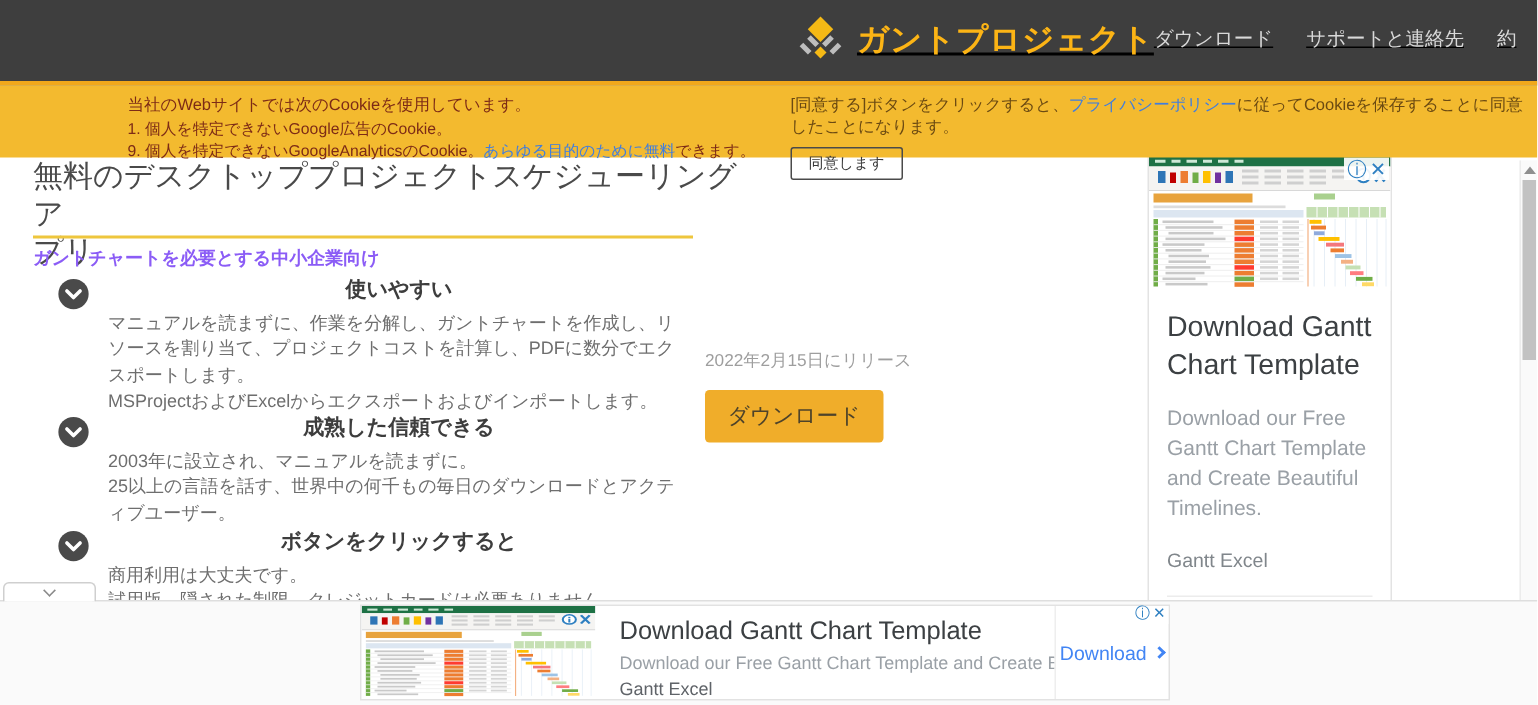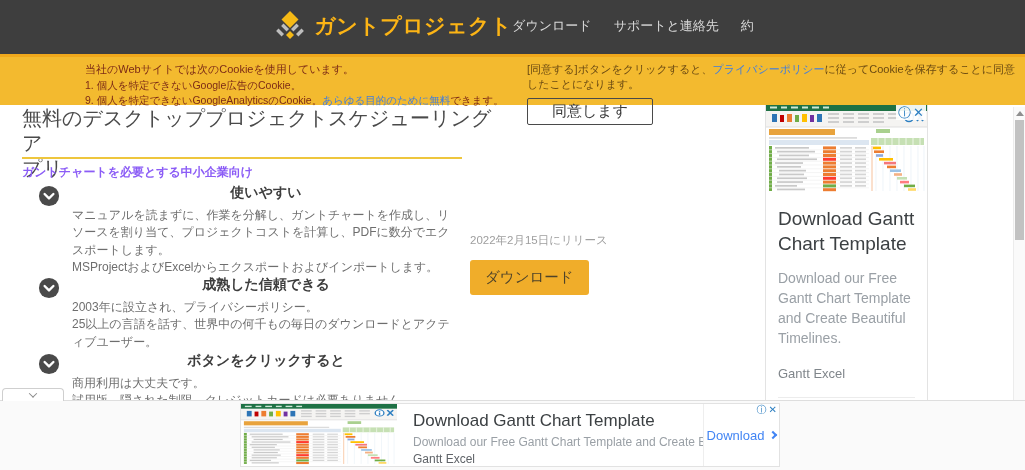--- a/index.html
+++ b/index.html
@@ -6,42 +6,43 @@
   body { margin: 0; background: #fff; }
   #screen {
     position: relative; width: 1025px; height: 470px; overflow: hidden;
     background: #ffffff;
     font-family: "Liberation Sans", "DejaVu Sans", sans-serif;
   }
   
   .topbar {
     position: absolute; left: 0; top: 0; width: 1025px; height: 57px;
     background: #3e3e3e; border-bottom: 3px solid #f0a81c;
-    display: flex; align-items: center; justify-content: center;
+    display: flex; align-items: center; justify-content: flex-end;
     padding: 0 14px 3px 18px;
+    text-decoration: underline;
   }
   .brand { display: flex; align-items: center; cursor: pointer; }
   .brand-text { color: #fcb415; font-size: 21px; font-weight: bold; margin-left: 9px; letter-spacing: .5px; }
   .topnav { display: flex; align-items: center; gap: 22px; }
   .topnav a { color: #d9d9d9; font-size: 13px; text-decoration: none; cursor: pointer; }
   
   .cookiebar {
     position: absolute; left: 0; top: 57px; width: 1025px; height: 48px;
     background: #f3ba2f; z-index: 4;
   }
   .cookie-left { position: absolute; left: 85px; top: 5px; color: #7d2b16; }
   .cookie-intro { font-size: 11px; font-weight: normal; }
   .cookie-item { font-size: 10.5px; margin-top: 1.5px; }
   .cookie-right { position: absolute; left: 527px; top: 5px; color: #5b3a10; }
   .cookie-consent { font-size: 11px; color: #6b4a12; }
   .banner-link { color: #3f7de0; text-decoration: none; cursor: pointer; }
   .agree-btn {
     margin-top: 6px; display: inline-block; background: transparent;
     border: 1px solid #4a4a4a; border-radius: 2px; color: #3a3a3a;
-    font-size: 15px; padding: 3px 24px; cursor: pointer;
+    font-size: 10px; padding: 3px 11px; cursor: pointer;
     font-family: Liberation Sans, sans-serif;
   }
   
   .hero-title { position: absolute; left: 22px; top: 106px; width: 470px;
     font-size: 20px; font-weight: 400; color: #4a4a4a; line-height: 25px; }
   .hero-title span { display: block; }
   .hero-rule { position: absolute; left: 22px; top: 157px; width: 440px; height: 2px; background: #eec63d; }
   .hero-tagline { position: absolute; left: 22px; top: 164px; font-size: 12px; color: #8b5cf6; font-weight: bold; }
   
   .feature { position: absolute; left: 38px; width: 425px; display: flex; }
@@ -305,21 +306,21 @@
   </div>
 
   <div class="feature" style="top:276px">
     <svg class="ficon" viewBox="0 0 24 24">
       <circle cx="12" cy="12" r="11" fill="#4a4a4a"></circle>
       <path d="M7.2 9.8 L12 14.6 L16.8 9.8" fill="none" stroke="#ffffff" stroke-width="2.6" stroke-linecap="round" stroke-linejoin="round"></path>
     </svg>
     <div class="fbody">
       <div class="ftitle">成熟した信頼できる</div>
       <div class="ftext">
-        <div>2003年に設立され、プライバシーポリシー。</div>
+        <div>2003年に設立され、マニュアルを読まずに。</div>
         <div>25以上の言語を話す、世界中の何千もの毎日のダウンロードとアクティブユーザー。</div>
       </div>
     </div>
   </div>
 
   <div class="feature" style="top:352px">
     <svg class="ficon" viewBox="0 0 24 24">
       <circle cx="12" cy="12" r="11" fill="#4a4a4a"></circle>
       <path d="M7.2 9.8 L12 14.6 L16.8 9.8" fill="none" stroke="#ffffff" stroke-width="2.6" stroke-linecap="round" stroke-linejoin="round"></path>
     </svg>

